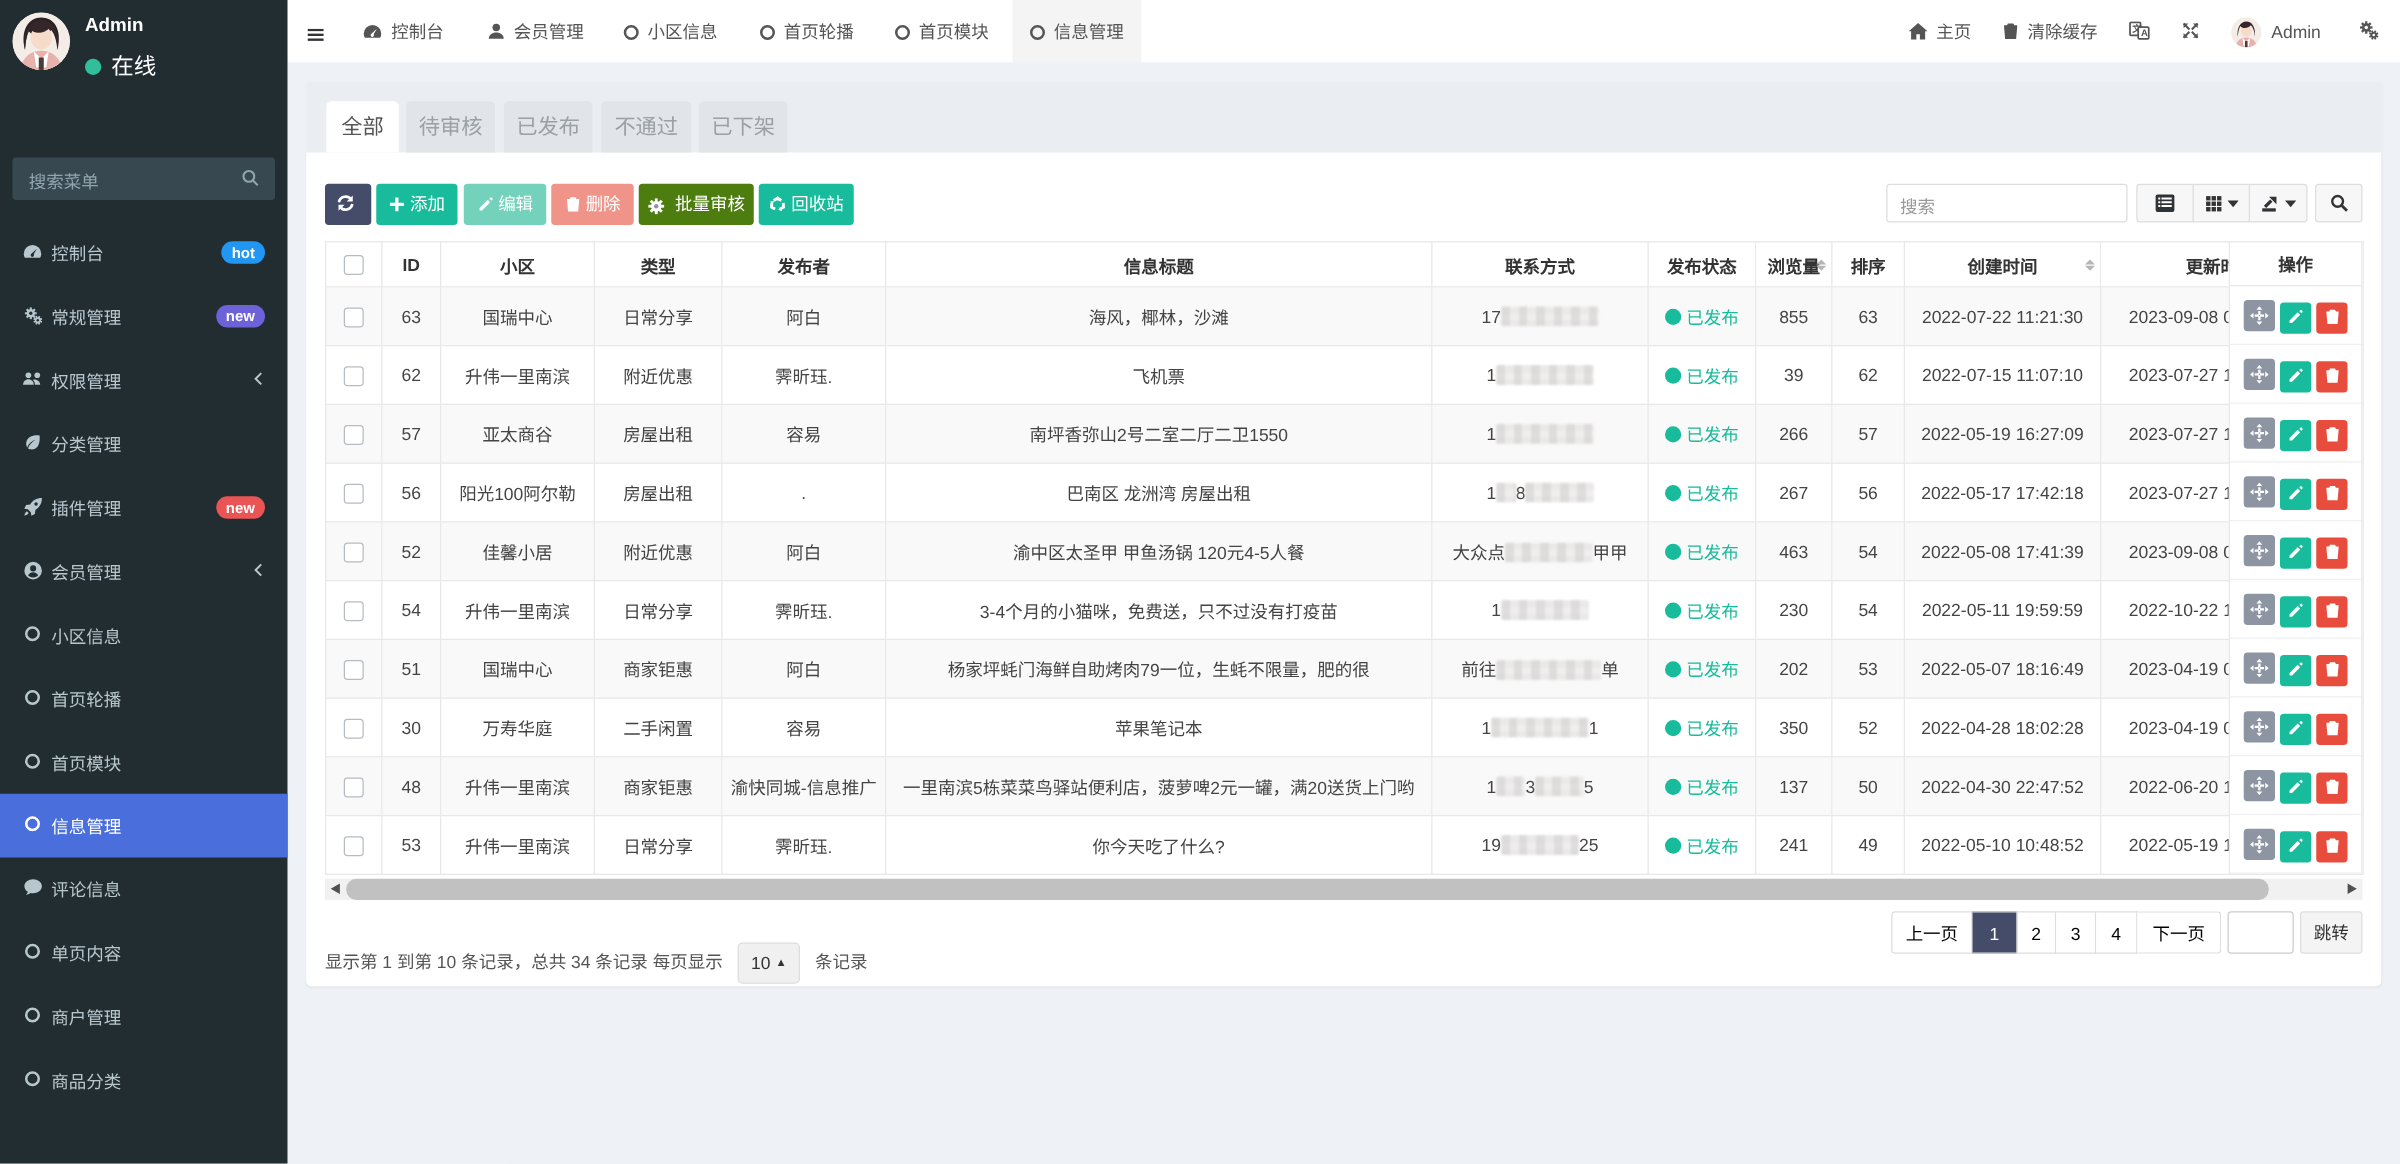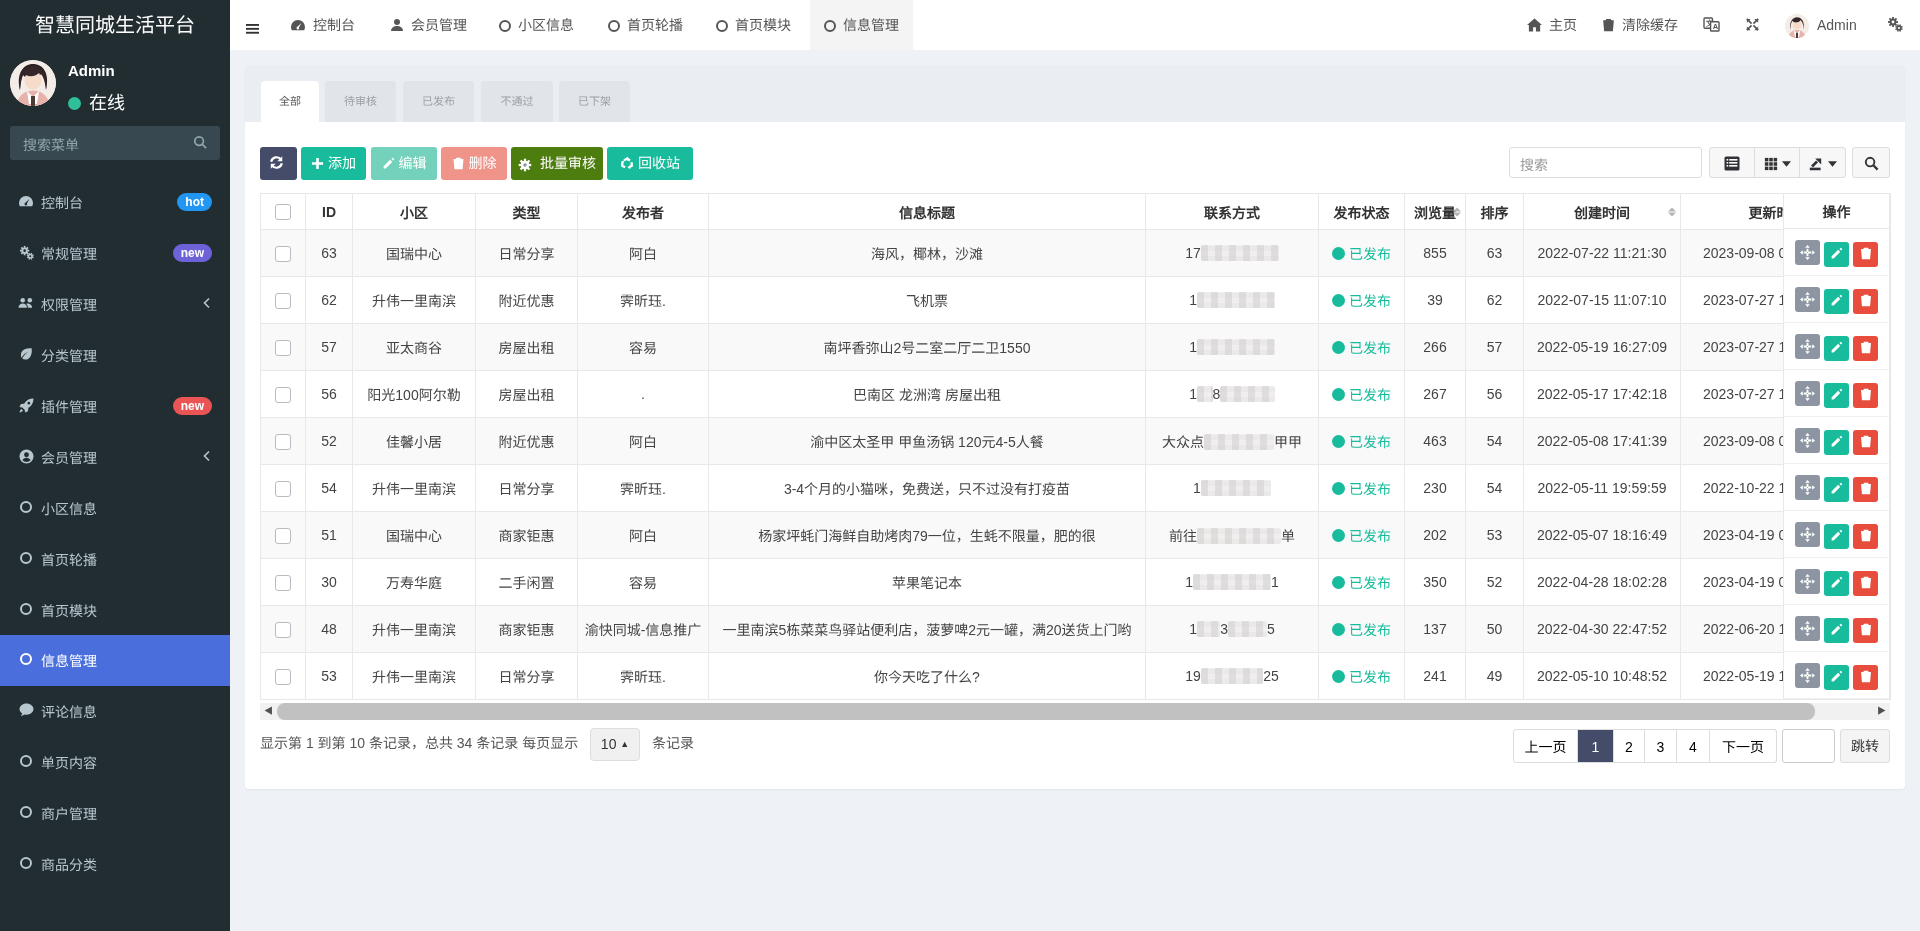--- a/index.html
+++ b/index.html
@@ -35,21 +35,21 @@
 #topbar { position:absolute; left:230px; top:0; width:1690px; height:50px; background:#fff; }
 #topbar .burger { position:absolute; left:16px; top:20px; }
 .ttab { position:absolute; top:0; height:50px; line-height:50px; color:#555; font-size:14px; white-space:nowrap; }
 .ttab svg, .ttab .ring { vertical-align:-2px; margin-right:7px; }
 .ttab.activetab { background:#f4f4f4; padding:0 14px; }
 
 
 #content { position:absolute; left:230px; top:50px; width:1690px; height:881px; background:#eef1f6; }
 #card { position:absolute; left:15px; top:15px; width:1660px; height:724px; background:#fff; border-radius:4px; box-shadow:0 1px 2px rgba(0,0,0,.05); }
 #tabsbar { position:absolute; left:0; top:0; width:1660px; height:57px; background:#eaedf1; border-radius:4px 4px 0 0; }
-.ftab { position:absolute; top:16px; height:41px; line-height:41px; text-align:center; font-size:11px; color:#9aa0a6; background:#e1e5ea; border-radius:4px 4px 0 0; }
+.ftab { position:absolute; top:16px; height:41px; line-height:41px; text-align:center; font-size:17px; color:#9aa0a6; background:#e1e5ea; border-radius:4px 4px 0 0; }
 .ftab.act { background:#fff; color:#555; }
 
 
 .btn { position:absolute; top:82px; height:33px; border-radius:3px; color:#fff; font-size:14px; text-align:center; line-height:33px; white-space:nowrap; }
 .btn svg { vertical-align:-2px; margin-right:4px; }
 .b-dark { background:#444c69; }
 .b-green { background:#18bc9c; }
 .b-green-d { background:#74d2bc; }
 .b-red-d { background:#f0948a; }
 .b-gray { background:#4d7c0f; }
@@ -84,35 +84,34 @@
 .op-red { background:#e74c3c; }
 .opbtn svg { margin-top:5px; }
 
 
 #hscroll { position:absolute; left:15px; top:638px; width:1630px; height:17px; background:#f1f1f1; }
 #hscroll .larr, #hscroll .rarr { position:absolute; top:0; width:17px; height:17px; color:#505050; font-size:9px; line-height:17px; text-align:center; }
 #hscroll .larr { left:0; } #hscroll .rarr { right:0; }
 #hscroll .thumb { position:absolute; left:17px; top:0; width:1538px; height:17px; background:#c1c1c1; border-radius:8px; }
 
 
-#paginfo { position:absolute; left:15px; top:663px; font-size:14px; color:#555; }
+#paginfo { position:absolute; left:15px; top:689px; font-size:14px; color:#555; }
 .pgsel { display:inline-block; width:50px; height:33px; border:1px solid #ddd; border-radius:4px; text-align:center; line-height:31px; background:#f0f0f0; color:#333; margin:0 8px; vertical-align:middle; }
 #pager { position:absolute; top:664px; height:34px; }
 .pbtn { display:inline-block; height:34px; line-height:34px; text-align:center; border:1px solid #ddd; border-left:none; background:#fff; color:#000000; font-size:14px; vertical-align:top; }
 .pbtn.first { border-left:1px solid #ddd; border-radius:3px 0 0 3px; }
 .pbtn.last { border-radius:0 3px 3px 0; }
 .pbtn.act { background:#444c69; color:#fff; }
 #jumpinput { position:absolute; left:1537px; top:664px; width:53px; height:34px; border:1px solid #ccc; border-radius:3px; background:#fff; }
 #jumpbtn { position:absolute; left:1595px; top:664px; width:50px; height:34px; line-height:32px; text-align:center; border:1px solid #ddd; border-radius:3px; background:#f4f4f4; color:#333; font-size:14px; }
 </style>
 </head>
 <body>
 
 <div id="sidebar">
-  <div id="logo">智慧同城生活平台</div>
   <div id="userpanel">
     <div class="avatar">
         <svg width="46" height="46" viewBox="0 0 46 46">
           <circle cx="23" cy="23" r="23" fill="#f3ece7"></circle>
           <path d="M10 30 C6 14 13 4 23 4 C33 4 40 13 36 30 C35 22 34 18 31 14 C28 19 16 20 13 15 C11 19 10.5 24 10 30 Z" fill="#2e2124"></path>
           <ellipse cx="23" cy="20" rx="8.5" ry="9.5" fill="#f6dbc8"></ellipse>
           <path d="M10 30 C8 16 14 6 23 6 C32 6 38 15 36 30 C36 21 33 15 30 12 C26 17 17 18 14 13 C11.5 17 10.5 23 10 30 Z" fill="#352629"></path>
           <path d="M6 46 C8 35 15 30.5 23 30.5 C31 30.5 38 35 40 46 Z" fill="#e8b2ac"></path>
           <path d="M17 31 L23 37 L29 31 L27 44 L19 44 Z" fill="#fff"></path>
           <path d="M21 36 h4 v10 h-4 z" fill="#4a3a38"></path>
@@ -327,21 +326,21 @@
             <rect x="6.7" y="0.8000000000000003" width="2.6" height="3.4" transform="rotate(0 8 8)" fill="#fff"></rect>
             <rect x="6.7" y="0.8000000000000003" width="2.6" height="3.4" transform="rotate(45 8 8)" fill="#fff"></rect>
             <rect x="6.7" y="0.8000000000000003" width="2.6" height="3.4" transform="rotate(90 8 8)" fill="#fff"></rect>
             <rect x="6.7" y="0.8000000000000003" width="2.6" height="3.4" transform="rotate(135 8 8)" fill="#fff"></rect>
             <rect x="6.7" y="0.8000000000000003" width="2.6" height="3.4" transform="rotate(180 8 8)" fill="#fff"></rect>
             <rect x="6.7" y="0.8000000000000003" width="2.6" height="3.4" transform="rotate(225 8 8)" fill="#fff"></rect>
             <rect x="6.7" y="0.8000000000000003" width="2.6" height="3.4" transform="rotate(270 8 8)" fill="#fff"></rect>
             <rect x="6.7" y="0.8000000000000003" width="2.6" height="3.4" transform="rotate(315 8 8)" fill="#fff"></rect>
             <circle cx="8" cy="8" r="2.016" fill="#8f94a5"></circle>
           </svg></span>批量审核</div>
-    <div class="btn b-green" style="left:362px;width:86px;"><svg width="14" height="14" viewBox="0 0 16 16">
+    <div class="btn b-green" style="left:362px;width:76px;"><svg width="14" height="14" viewBox="0 0 16 16">
           <g fill="none" stroke="#fff" stroke-width="2.6">
             <path d="M4.5 5.1 L8 3 L11.5 5.1"></path>
             <path d="M13.3 7.2 L13.5 11.2 L10.2 12.9"></path>
             <path d="M2.7 7.2 L2.5 11.2 L5.8 12.9"></path>
           </g>
           <path d="M8 0.6 L10.6 3.4 L8 5.8 Z" fill="#fff"></path>
           <path d="M12 14.9 L8.6 13.4 L11 10.9 Z" fill="#fff"></path>
           <path d="M1.2 6 L4.8 5.2 L3.6 8.6 Z" fill="#fff"></path>
         </svg>回收站</div>
 

